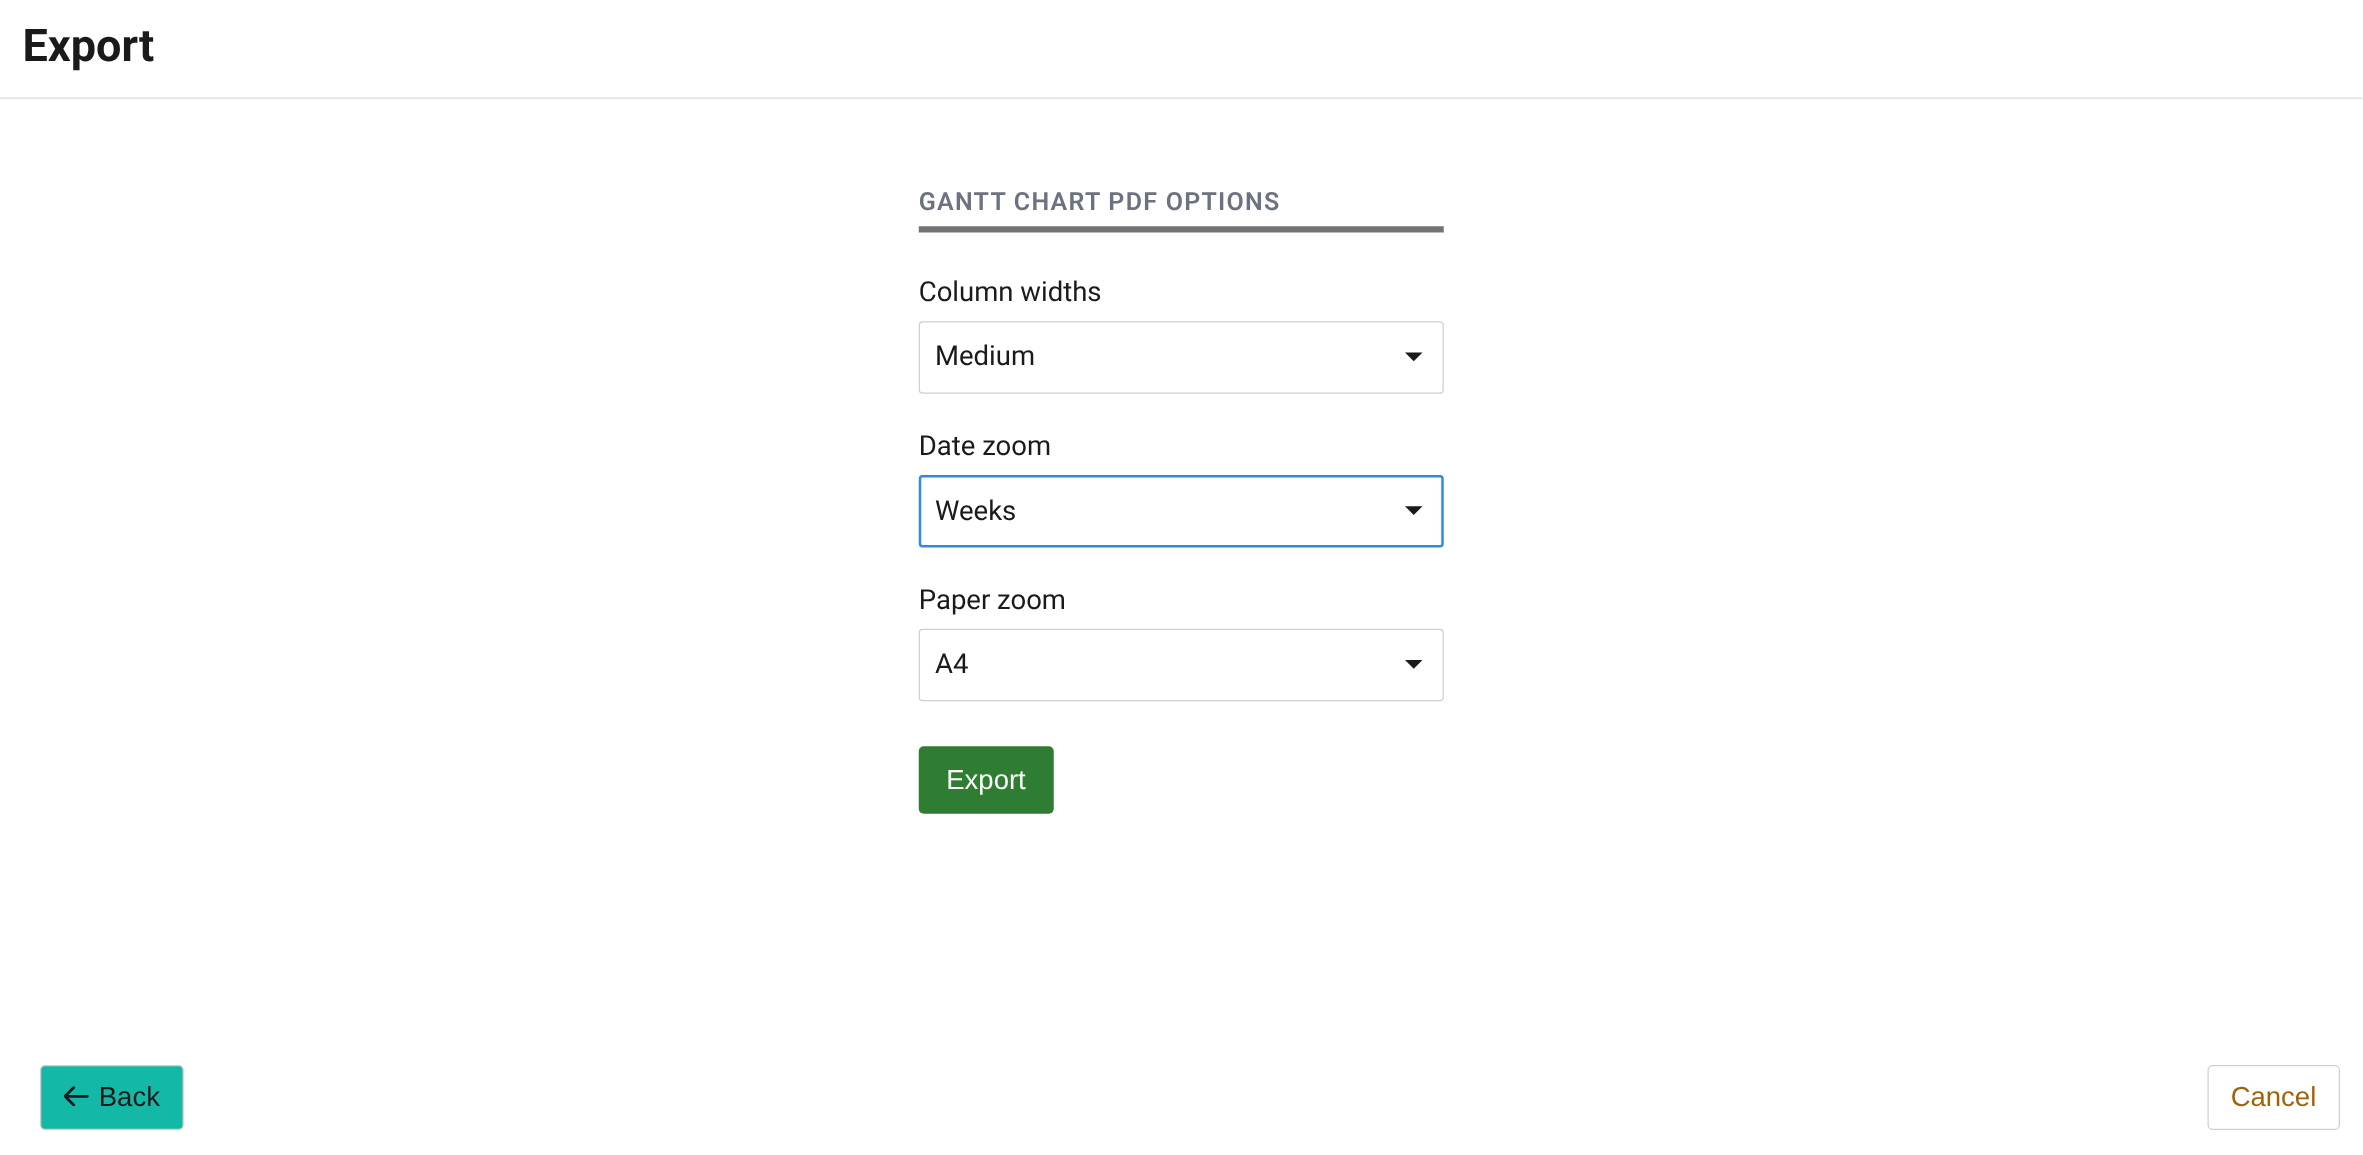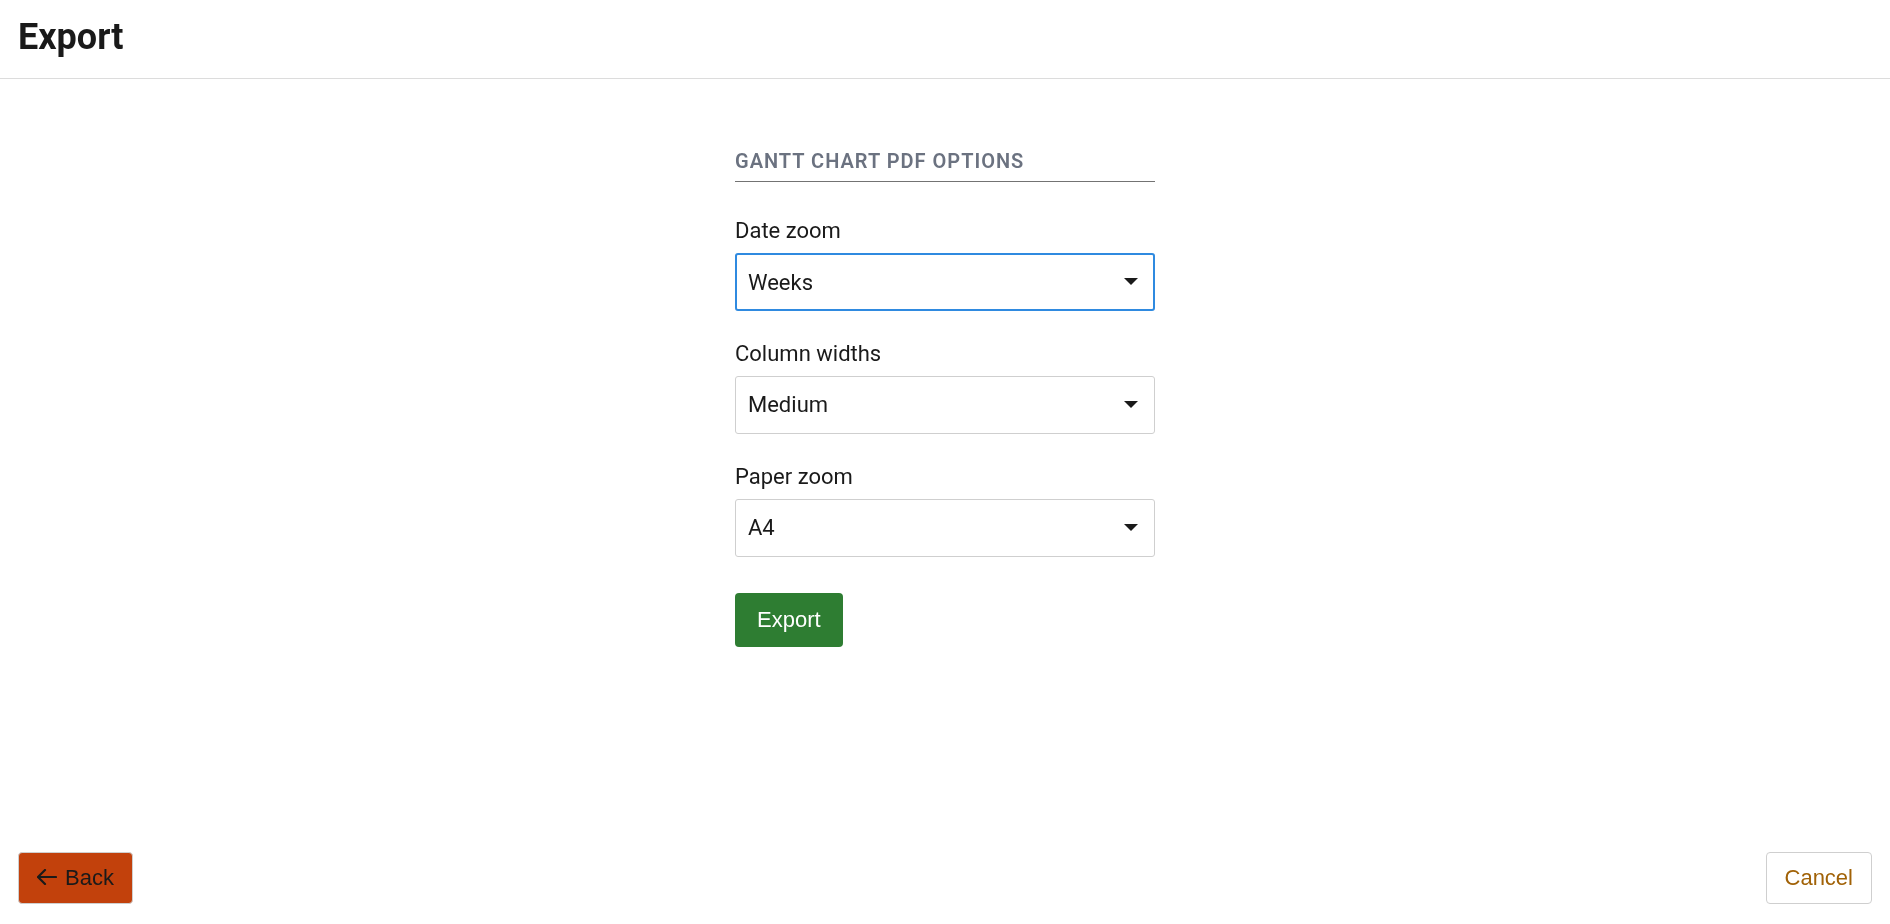--- a/index.html
+++ b/index.html
@@ -28,21 +28,21 @@
       width: 420px;
       margin: 70px auto 0 auto;
     }
     .section-title {
       font-size: 20px;
       font-weight: 600;
       letter-spacing: 1px;
       color: #6b7280;
       text-transform: uppercase;
       padding-bottom: 8px;
-      border-bottom: 1px solid #737373;
+      border-bottom: 5px solid #737373;
       margin-bottom: 36px;
     }
     .field {
       margin-bottom: 30px;
     }
     .field-label {
       display: block;
       font-size: 22px;
       color: #1a1a1a;
       margin-bottom: 10px;
@@ -96,27 +96,28 @@
       position: absolute;
       left: 0;
       right: 0;
       bottom: 20px;
       padding: 0 18px;
     }
     .back-btn {
       display: inline-flex;
       align-items: center;
       gap: 8px;
-      background: #c2410c;
+      background: #14b8a6;
       border: 1px solid #cfcfcf;
       border-radius: 4px;
       padding: 12px 18px;
       font-size: 22px;
       color: #1a1a1a;
       cursor: pointer;
+      margin-left: 14px;
     }
     .cancel-btn {
       position: absolute;
       right: 18px;
       bottom: 0;
       background: #ffffff;
       border: 1px solid #cfcfcf;
       border-radius: 4px;
       padding: 12px 18px;
       font-size: 22px;
@@ -128,35 +129,35 @@
 <body>
 
 <div class="header">
   <h1>Export</h1>
 </div>
 
 <div class="content">
   <div class="section-title">GANTT CHART PDF OPTIONS</div>
 
   <div class="field">
-    <label class="field-label">Date zoom</label>
+    <label class="field-label">Column widths</label>
     <div class="select-wrapper">
-      <div class="select focused">Weeks</div>
+      <div class="select">Medium</div>
       <span class="caret">
         <svg width="16" height="10" viewBox="0 0 16 10">
             <path d="M1 1 L8 8 L15 1 Z" fill="#1a1a1a"></path>
           </svg>
       </span>
     </div>
   </div>
 
   <div class="field">
-    <label class="field-label">Column widths</label>
+    <label class="field-label">Date zoom</label>
     <div class="select-wrapper">
-      <div class="select">Medium</div>
+      <div class="select focused">Weeks</div>
       <span class="caret">
         <svg width="16" height="10" viewBox="0 0 16 10">
             <path d="M1 1 L8 8 L15 1 Z" fill="#1a1a1a"></path>
           </svg>
       </span>
     </div>
   </div>
 
   <div class="field">
     <label class="field-label">Paper zoom</label>

